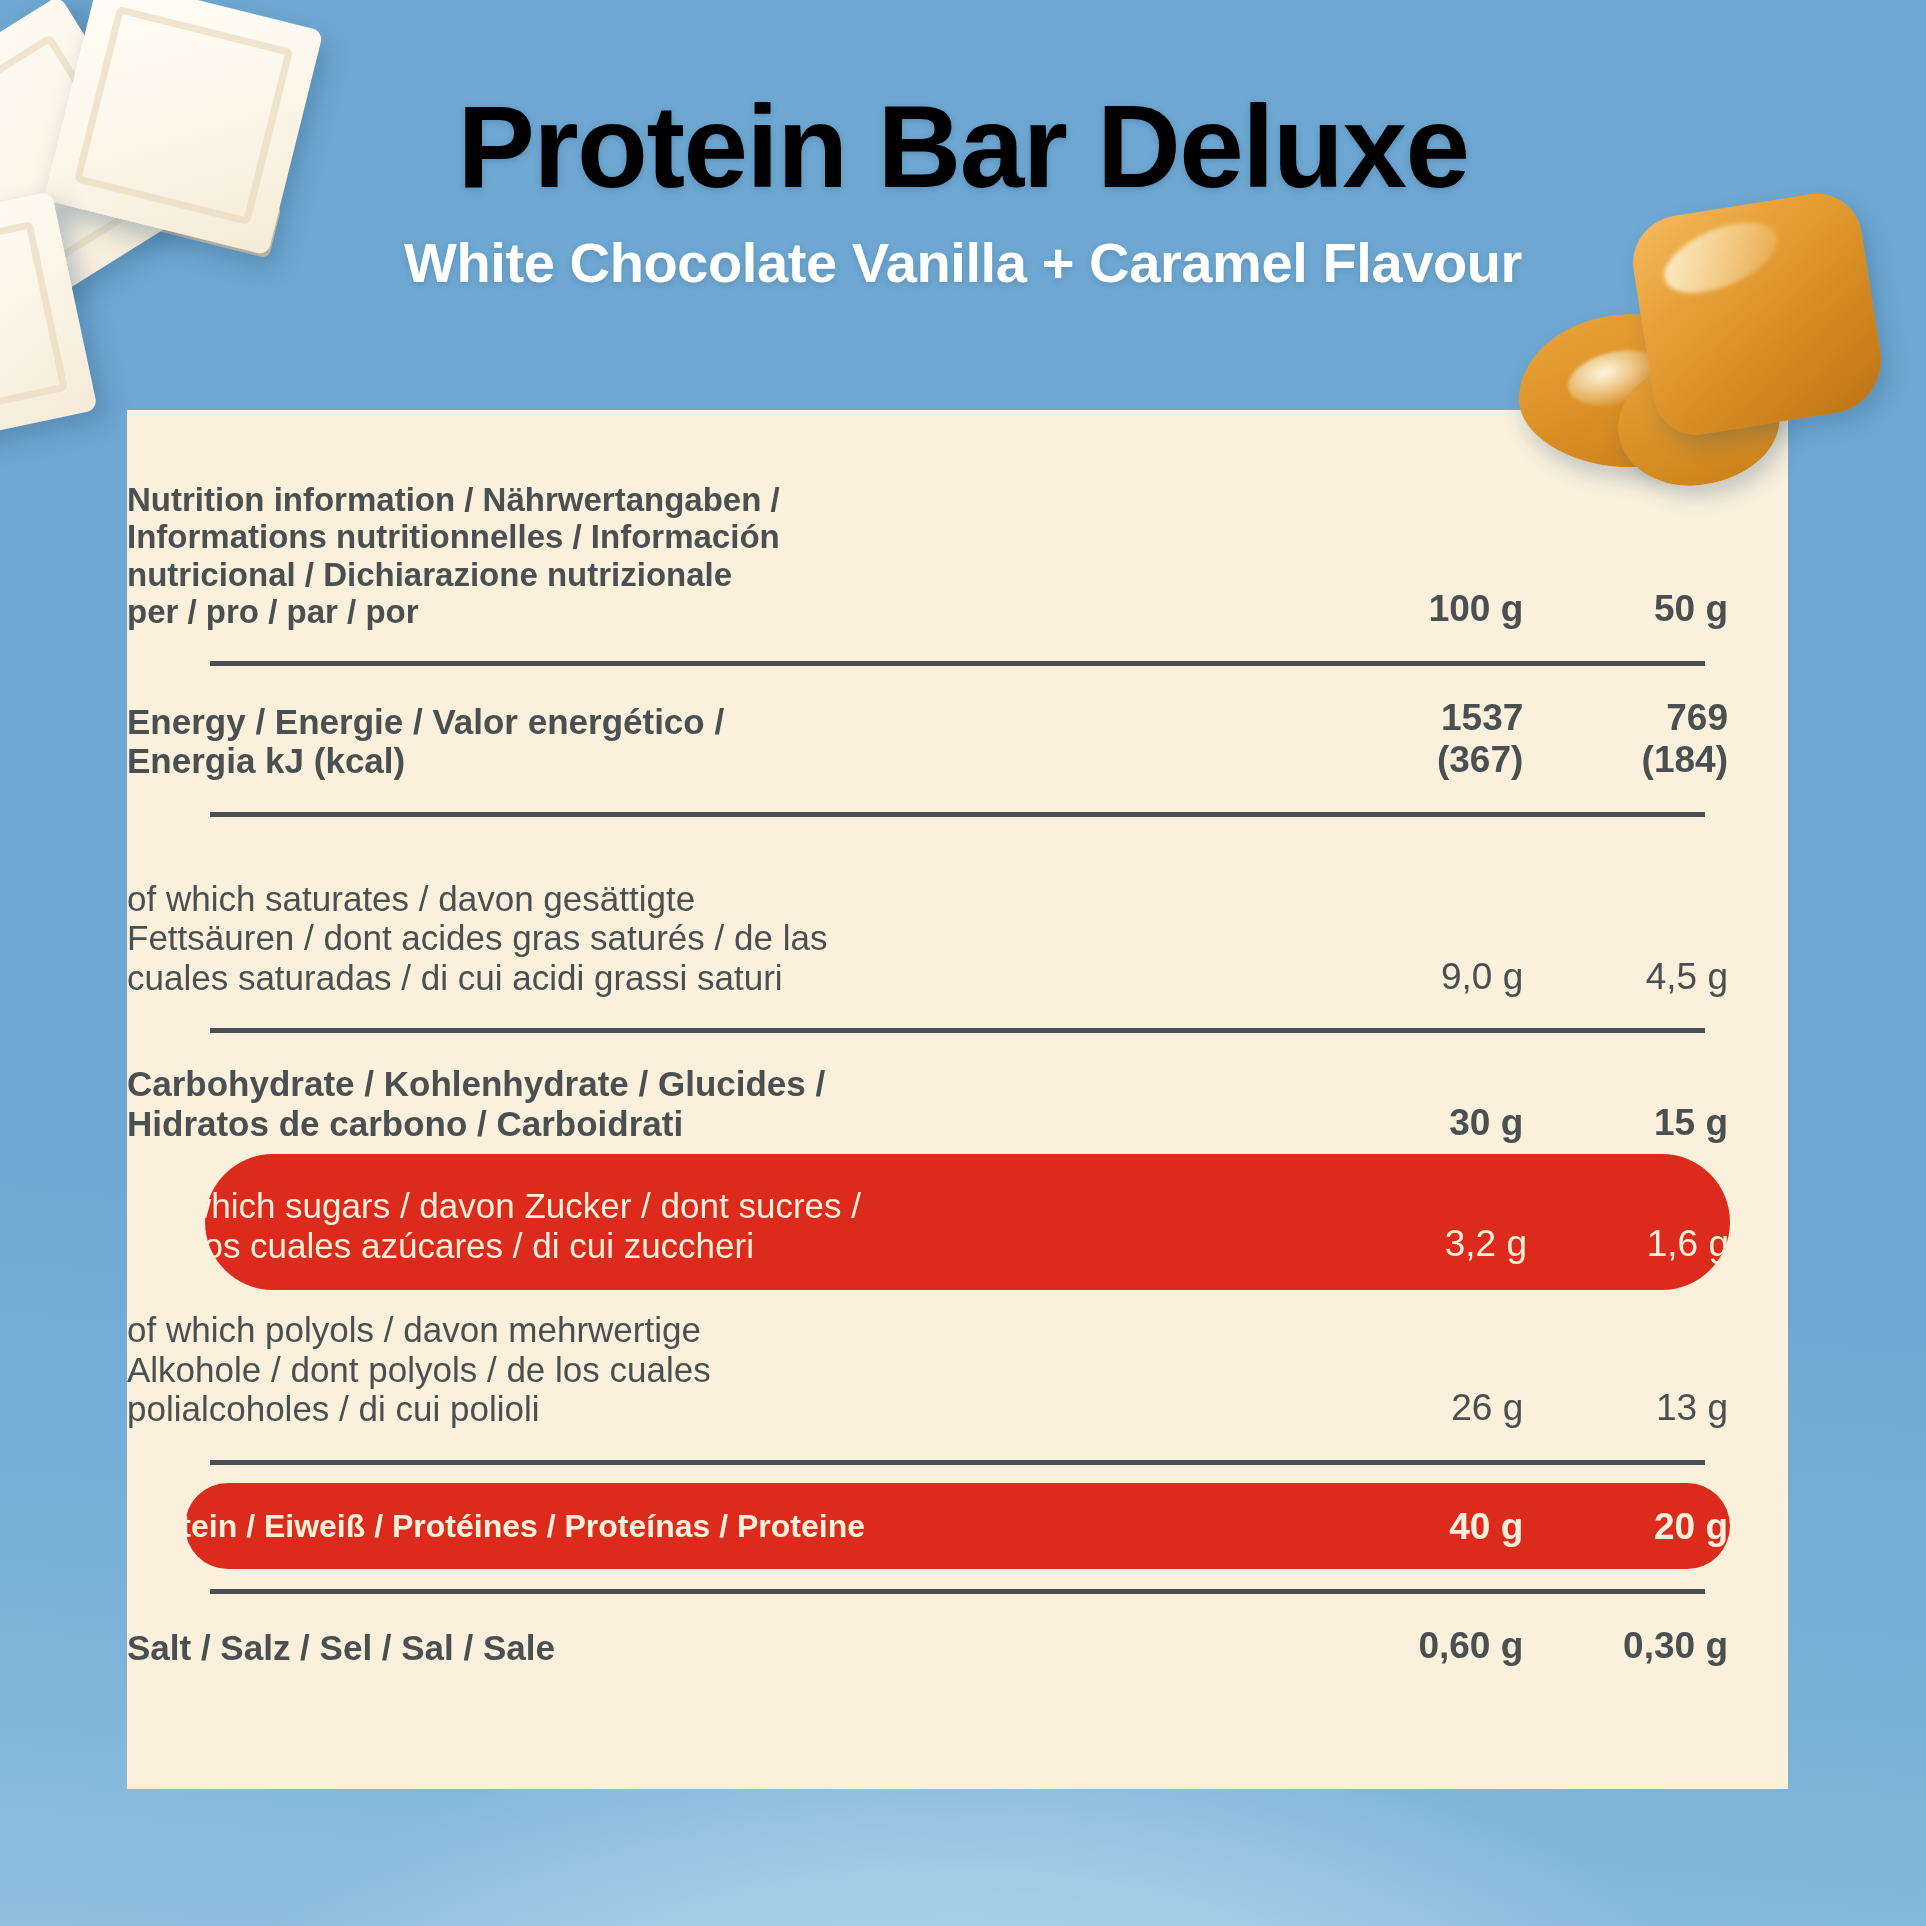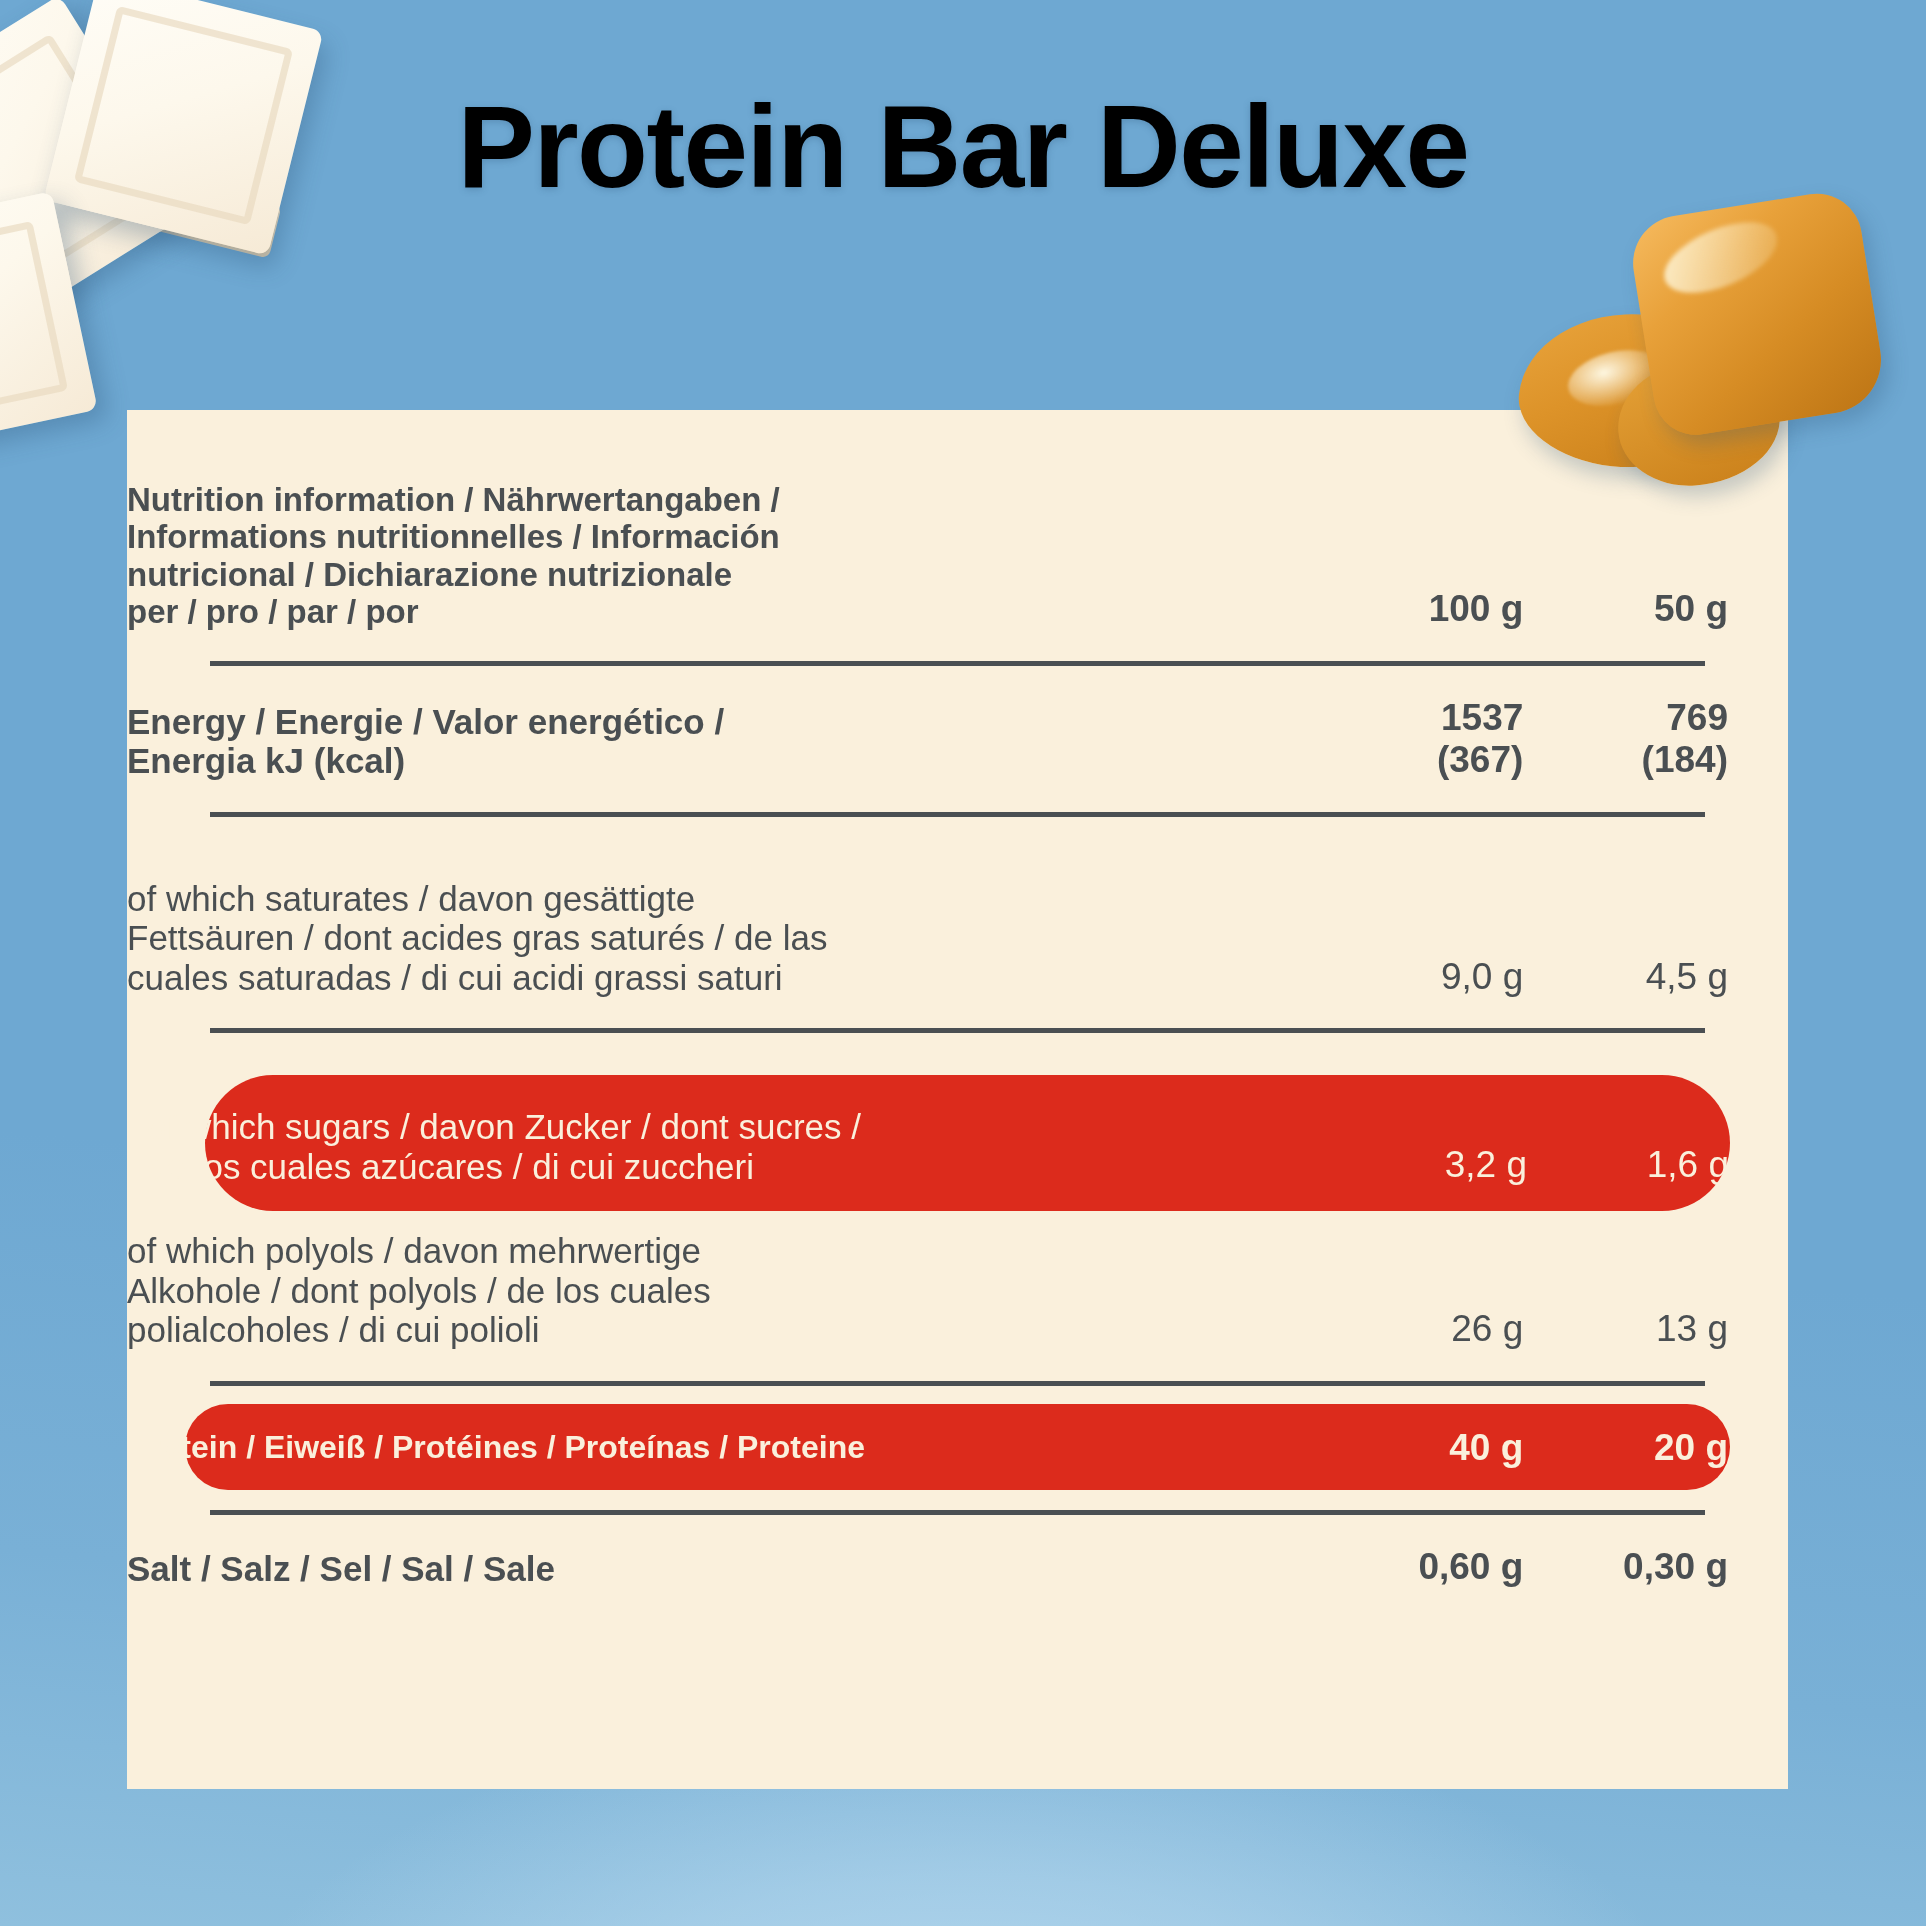--- a/index.html
+++ b/index.html
@@ -166,20 +166,21 @@
 <div class="deco choco-wrap">
   <div class="choco-base b1"></div>
   <div class="choco-base b2"></div>
   <div class="choco c1"></div>
   <div class="choco c2"></div>
   <div class="choco c3"></div>
 </div>
 
 <div class="header">
   <div class="title">Protein Bar Deluxe</div>
+  <div class="subtitle">White Chocolate Vanilla + Caramel Flavour</div>
 </div>
 
 <div class="card">
   <div class="card-inner">
     <table class="nt">
       <colgroup>
         <col class="col-label">
           <col class="col-a">
           <col class="col-b">
       </colgroup>
@@ -251,20 +252,28 @@
           </tr>
       <tr class="rule">
             <td colspan="3">
               <div class="rule-line"></div>
             </td>
           </tr>
       <tr class="sp-m">
             <td colspan="3"></td>
           </tr>
 
+      <tr>
+        <td class="lbl bold f-row">
+          <div>Carbohydrate / Kohlenhydrate / Glucides /</div>
+          <div>Hidratos de carbono / Carboidrati</div>
+        </td>
+        <td class="val a bold f-val">30 g</td>
+        <td class="val b bold f-val">15 g</td>
+      </tr>
     </tbody>
       </table>
 
     <div class="pill-row" style="height:136px; margin-top:10.8px;margin-left:20px;">
       <div class="pill"></div>
       <table class="pill-tbl" style="height:136px;">
         <colgroup>
             <col class="col-label">
             <col class="col-a">
             <col class="col-b">

